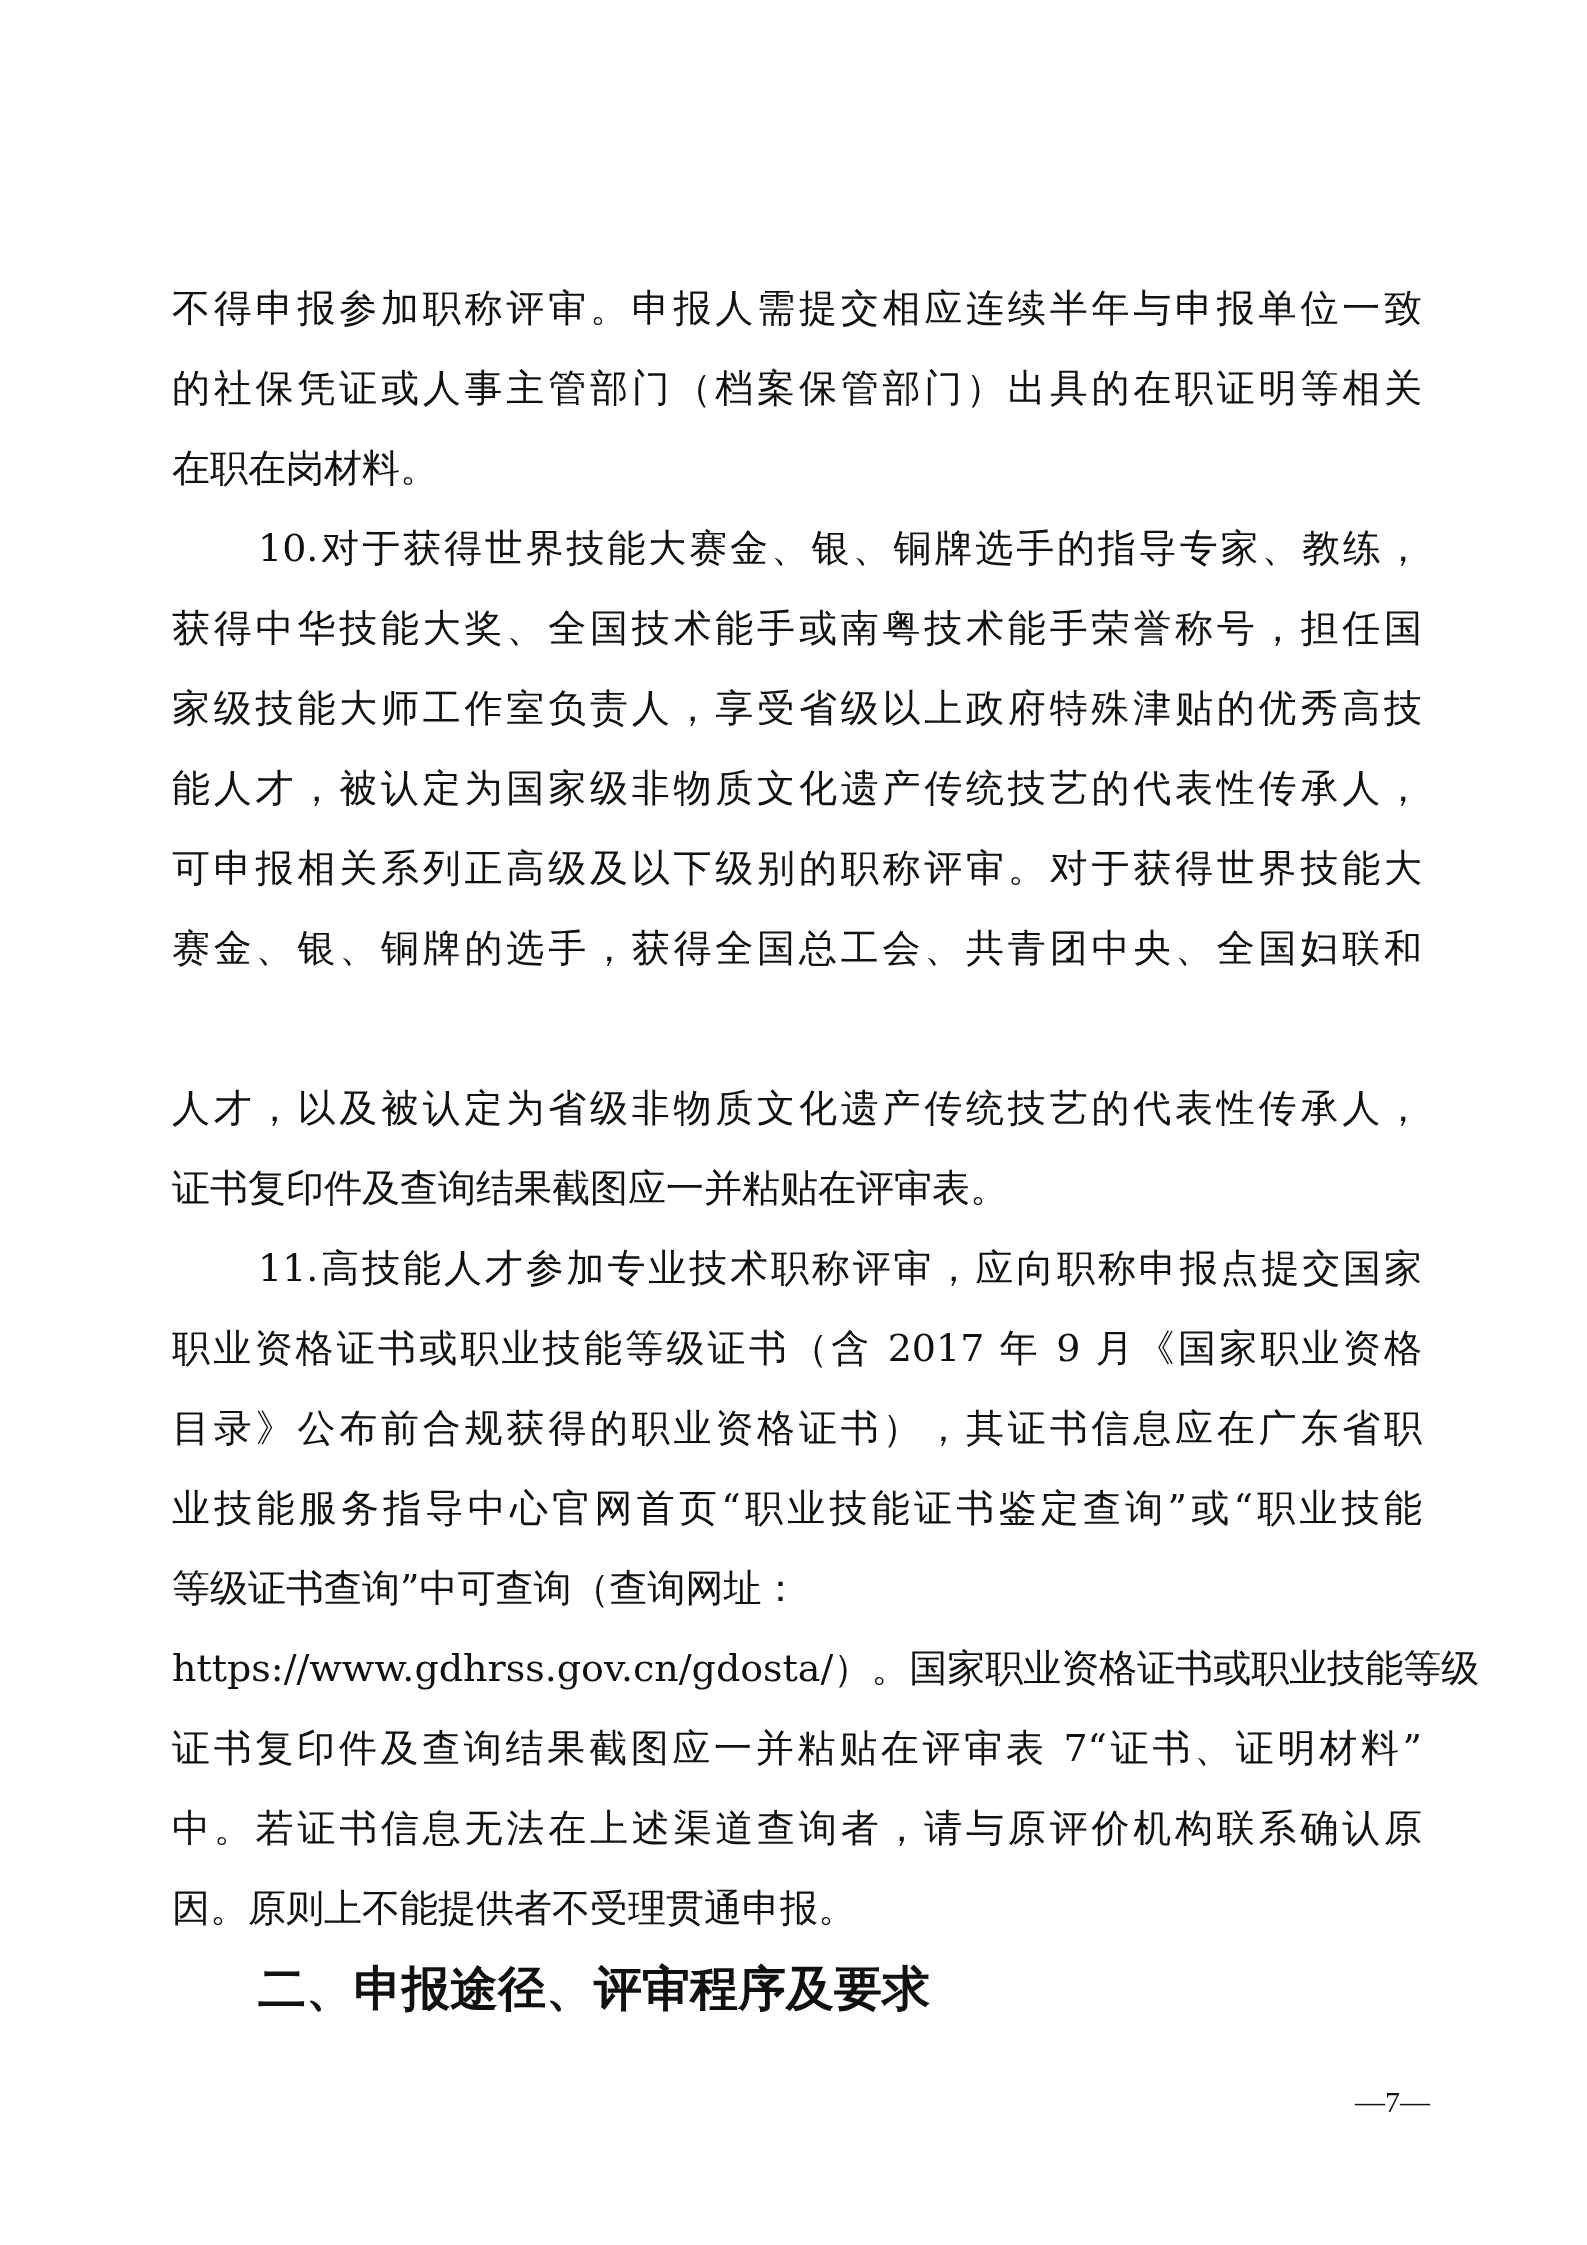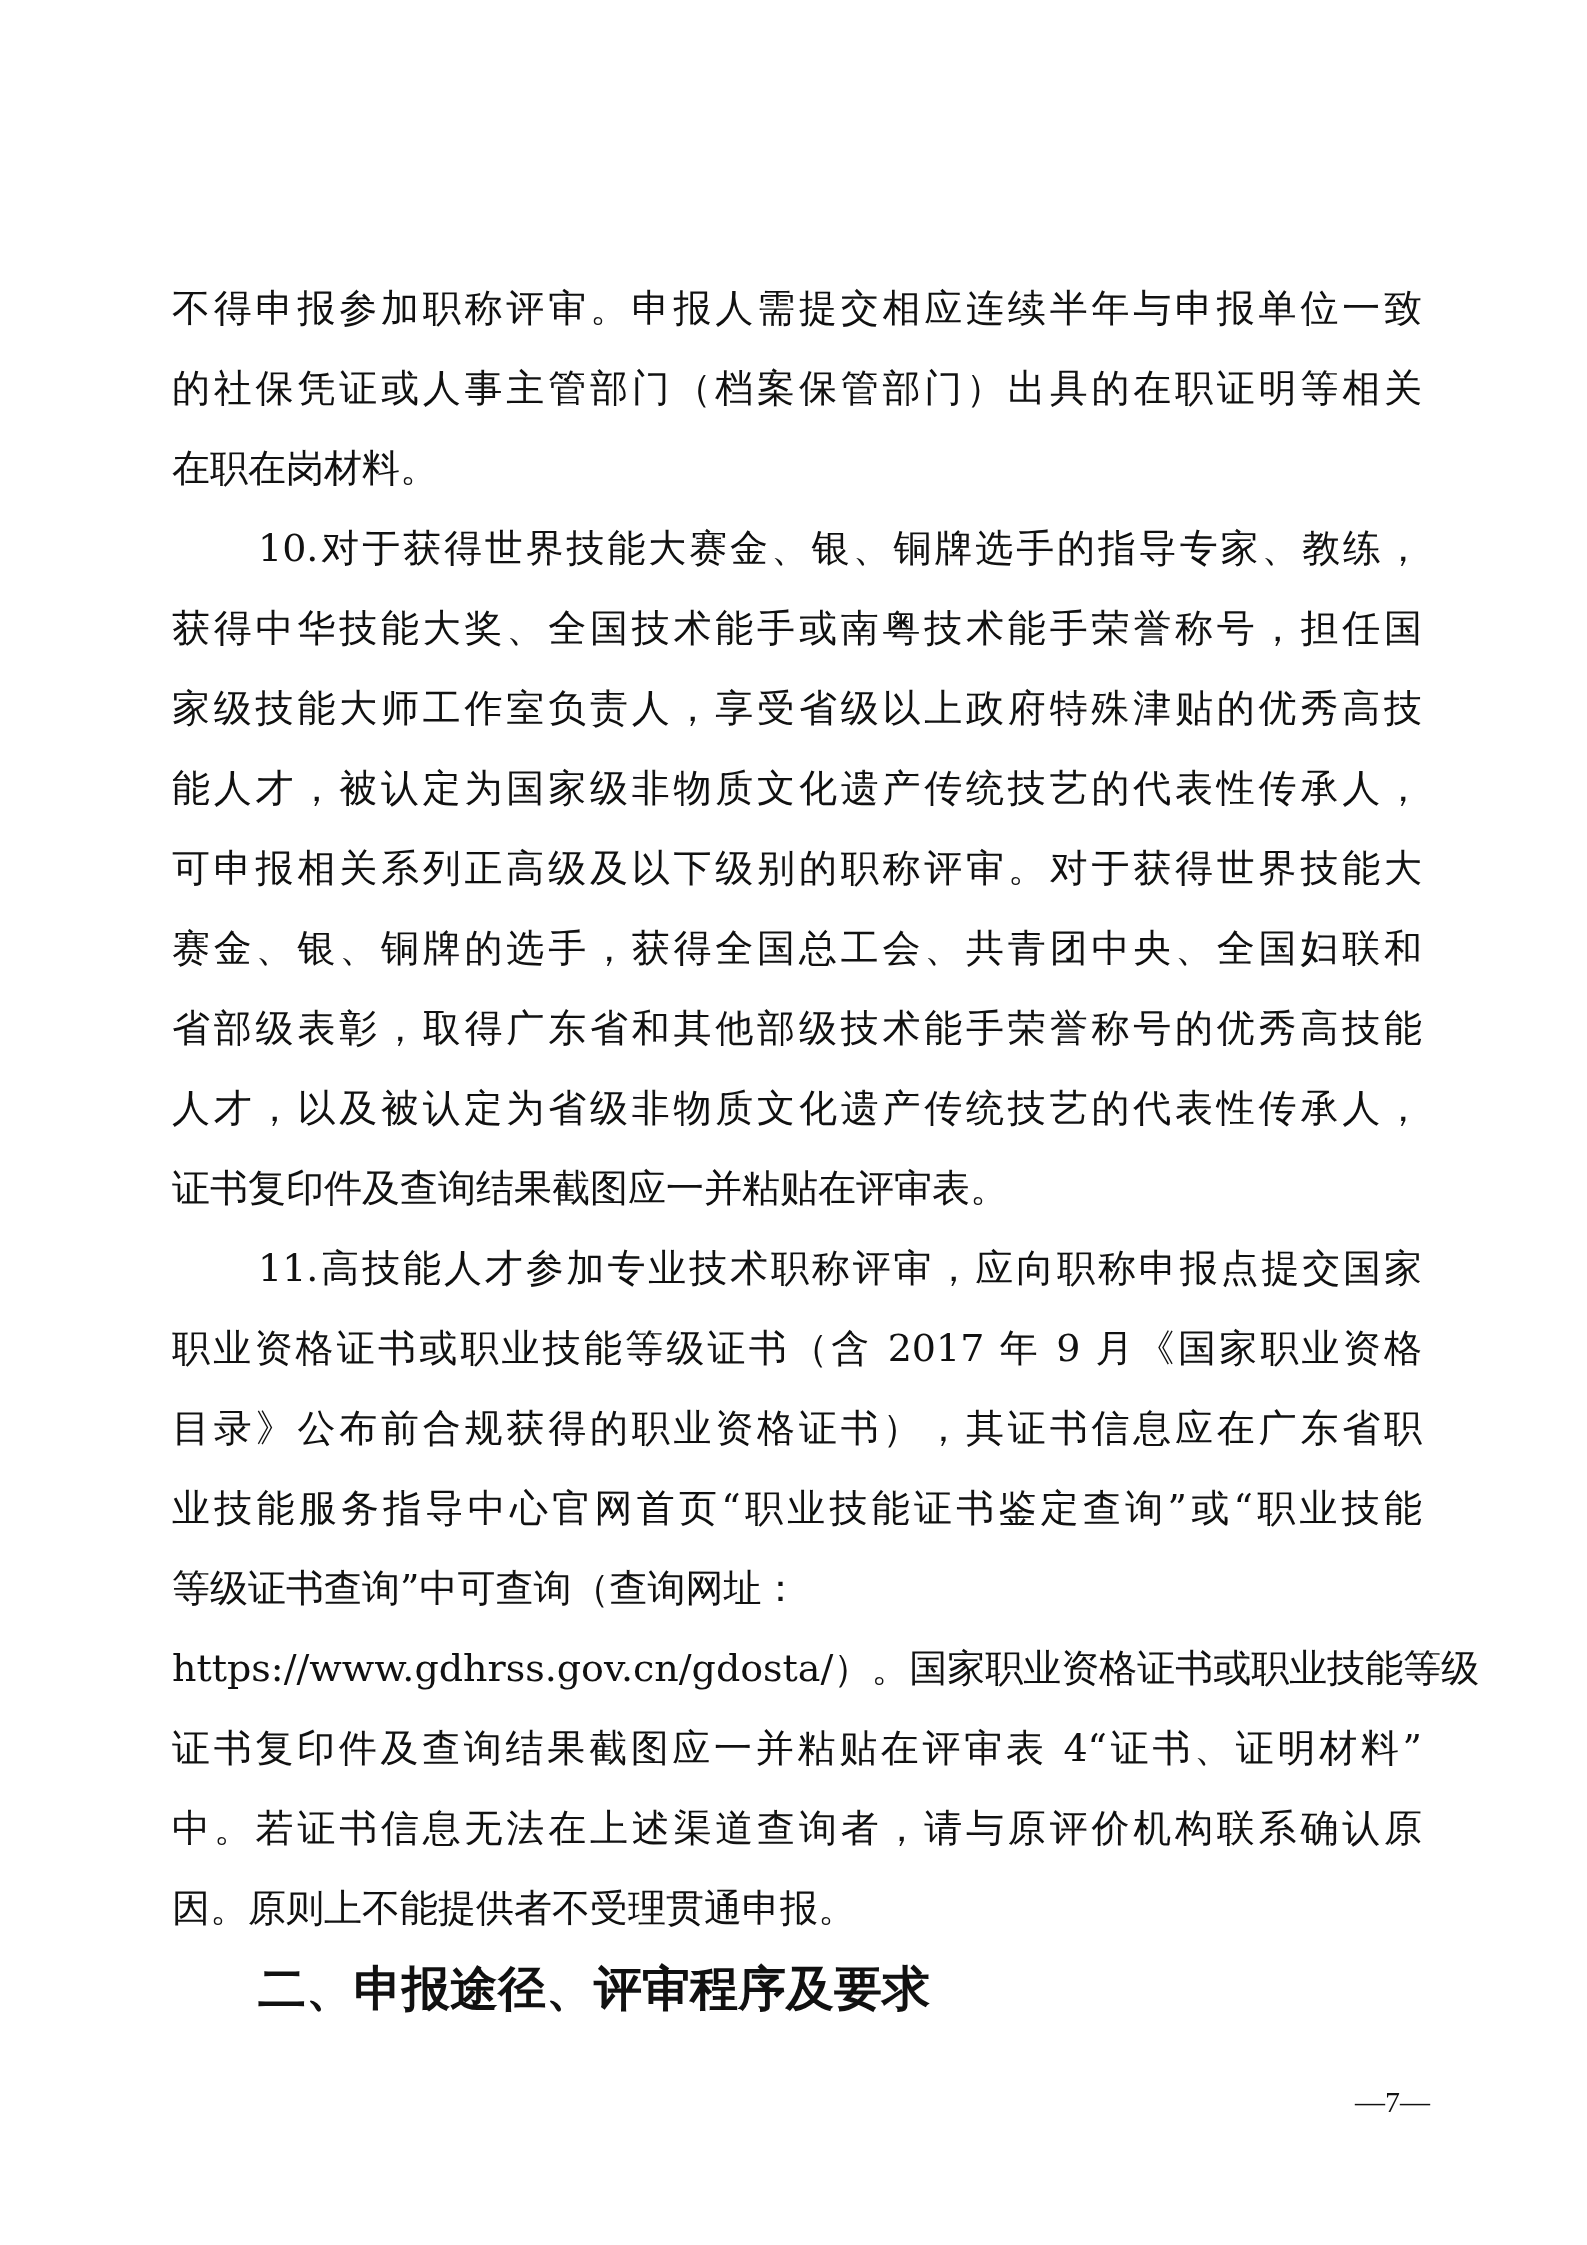--- a/index.html
+++ b/index.html
@@ -45,30 +45,29 @@
   <div class="line" style="top:283px">不得申报参加职称评审。申报人需提交相应连续半年与申报单位一致</div>
   <div class="line last" style="top:443px">在职在岗材料。</div>
   <div class="line" style="top:363px">的社保凭证或人事主管部门（档案保管部门）出具的在职证明等相关</div>
 
   <div class="line indent" style="top:523px">10.对于获得世界技能大赛金、银、铜牌选手的指导专家、教练，</div>
   <div class="line" style="top:603px">获得中华技能大奖、全国技术能手或南粤技术能手荣誉称号，担任国</div>
   <div class="line" style="top:683px">家级技能大师工作室负责人，享受省级以上政府特殊津贴的优秀高技</div>
   <div class="line" style="top:763px">能人才，被认定为国家级非物质文化遗产传统技艺的代表性传承人，</div>
   <div class="line" style="top:843px">可申报相关系列正高级及以下级别的职称评审。对于获得世界技能大</div>
   <div class="line" style="top:923px">赛金、银、铜牌的选手，获得全国总工会、共青团中央、全国妇联和</div>
-  <div class="line" style="top:1003px">省部级表彰，取得广东省和其他部级技术能手荣誉称号的优秀高技能</div>
   <div class="line" style="top:1083px">人才，以及被认定为省级非物质文化遗产传统技艺的代表性传承人，</div>
   <div class="line last" style="top:1163px">证书复印件及查询结果截图应一并粘贴在评审表。</div>
 
   <div class="line indent" style="top:1243px">11.高技能人才参加专业技术职称评审，应向职称申报点提交国家</div>
   <div class="line" style="top:1323px">职业资格证书或职业技能等级证书（含 2017 年 9 月《国家职业资格</div>
   <div class="line" style="top:1403px">目录》公布前合规获得的职业资格证书），其证书信息应在广东省职</div>
   <div class="line" style="top:1483px">业技能服务指导中心官网首页“职业技能证书鉴定查询”或“职业技能</div>
   <div class="line last" style="top:1563px">等级证书查询”中可查询（查询网址：</div>
   <div class="line" style="top:1643px">https://www.gdhrss.gov.cn/gdosta/）。国家职业资格证书或职业技能等级</div>
-  <div class="line" style="top:1723px">证书复印件及查询结果截图应一并粘贴在评审表 4“证书、证明材料”</div>
+  <div class="line" style="top:1723px">证书复印件及查询结果截图应一并粘贴在评审表 7“证书、证明材料”</div>
   <div class="line" style="top:1803px">中。若证书信息无法在上述渠道查询者，请与原评价机构联系确认原</div>
   <div class="line last" style="top:1883px">因。原则上不能提供者不受理贯通申报。</div>
 
   <div class="heading" style="top:1963px">二、申报途径、评审程序及要求</div>
 
   <div class="page-number">—7—</div>
 </div>
 
 </body></html>

